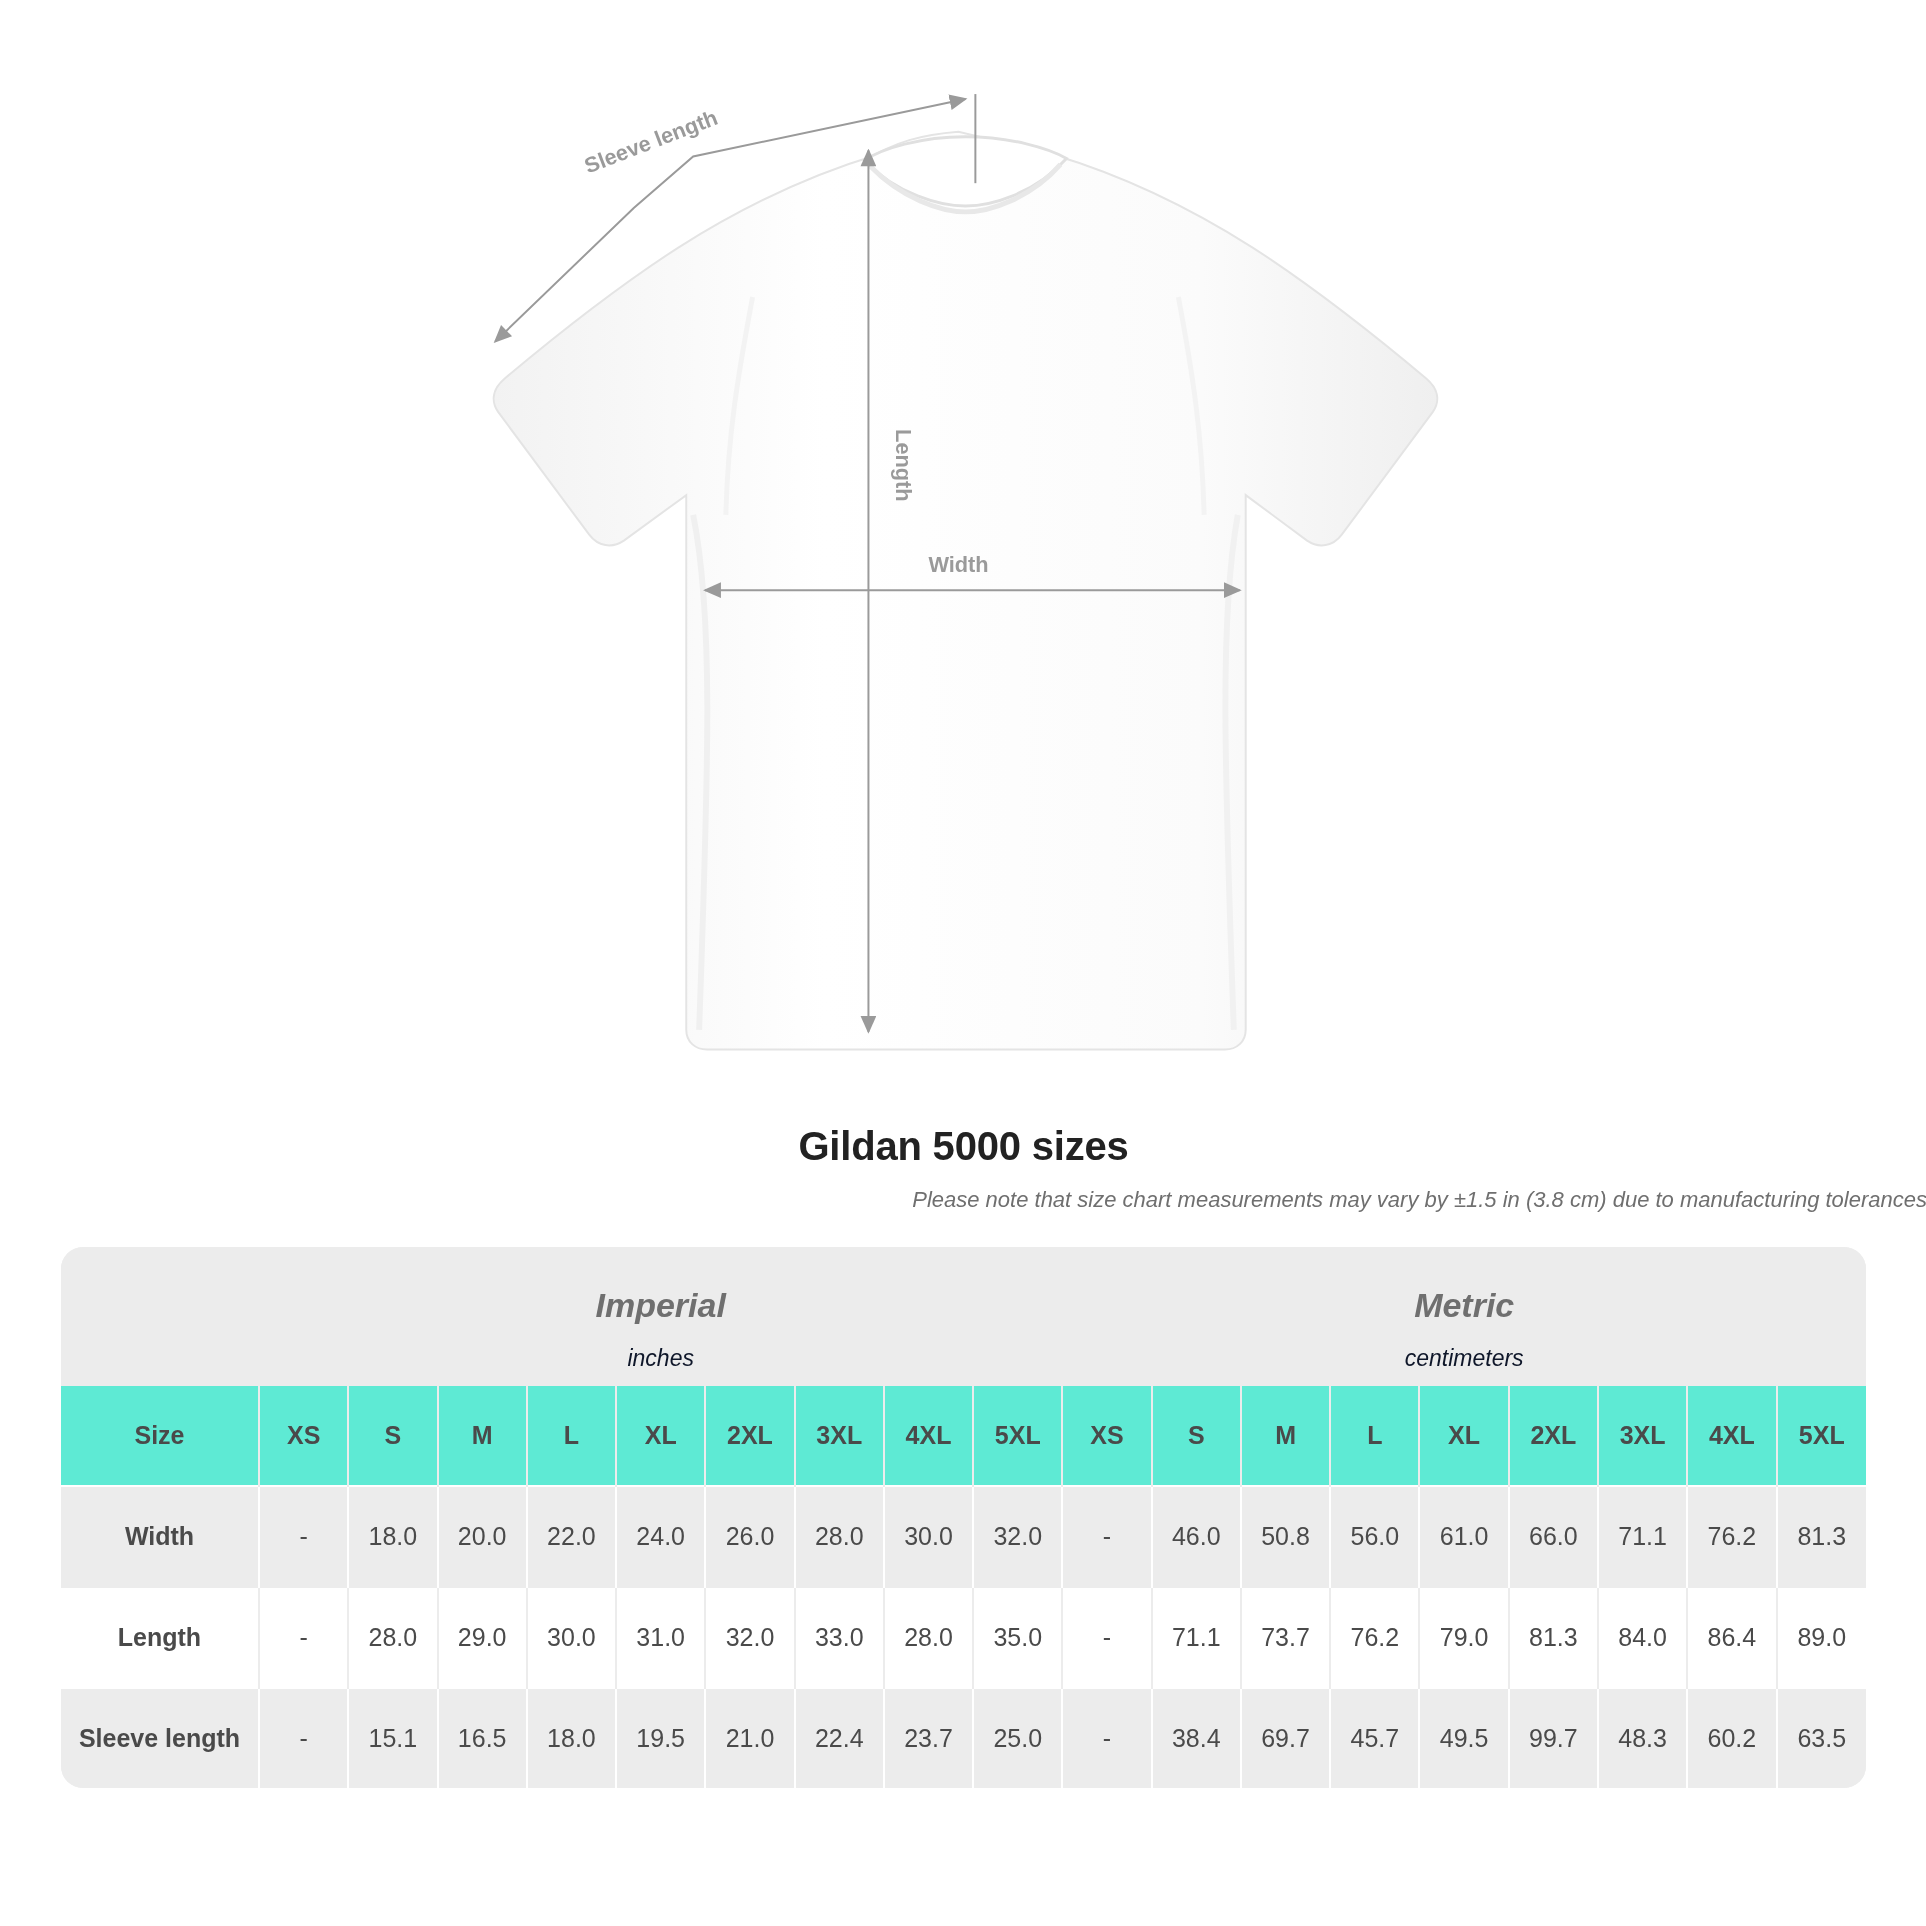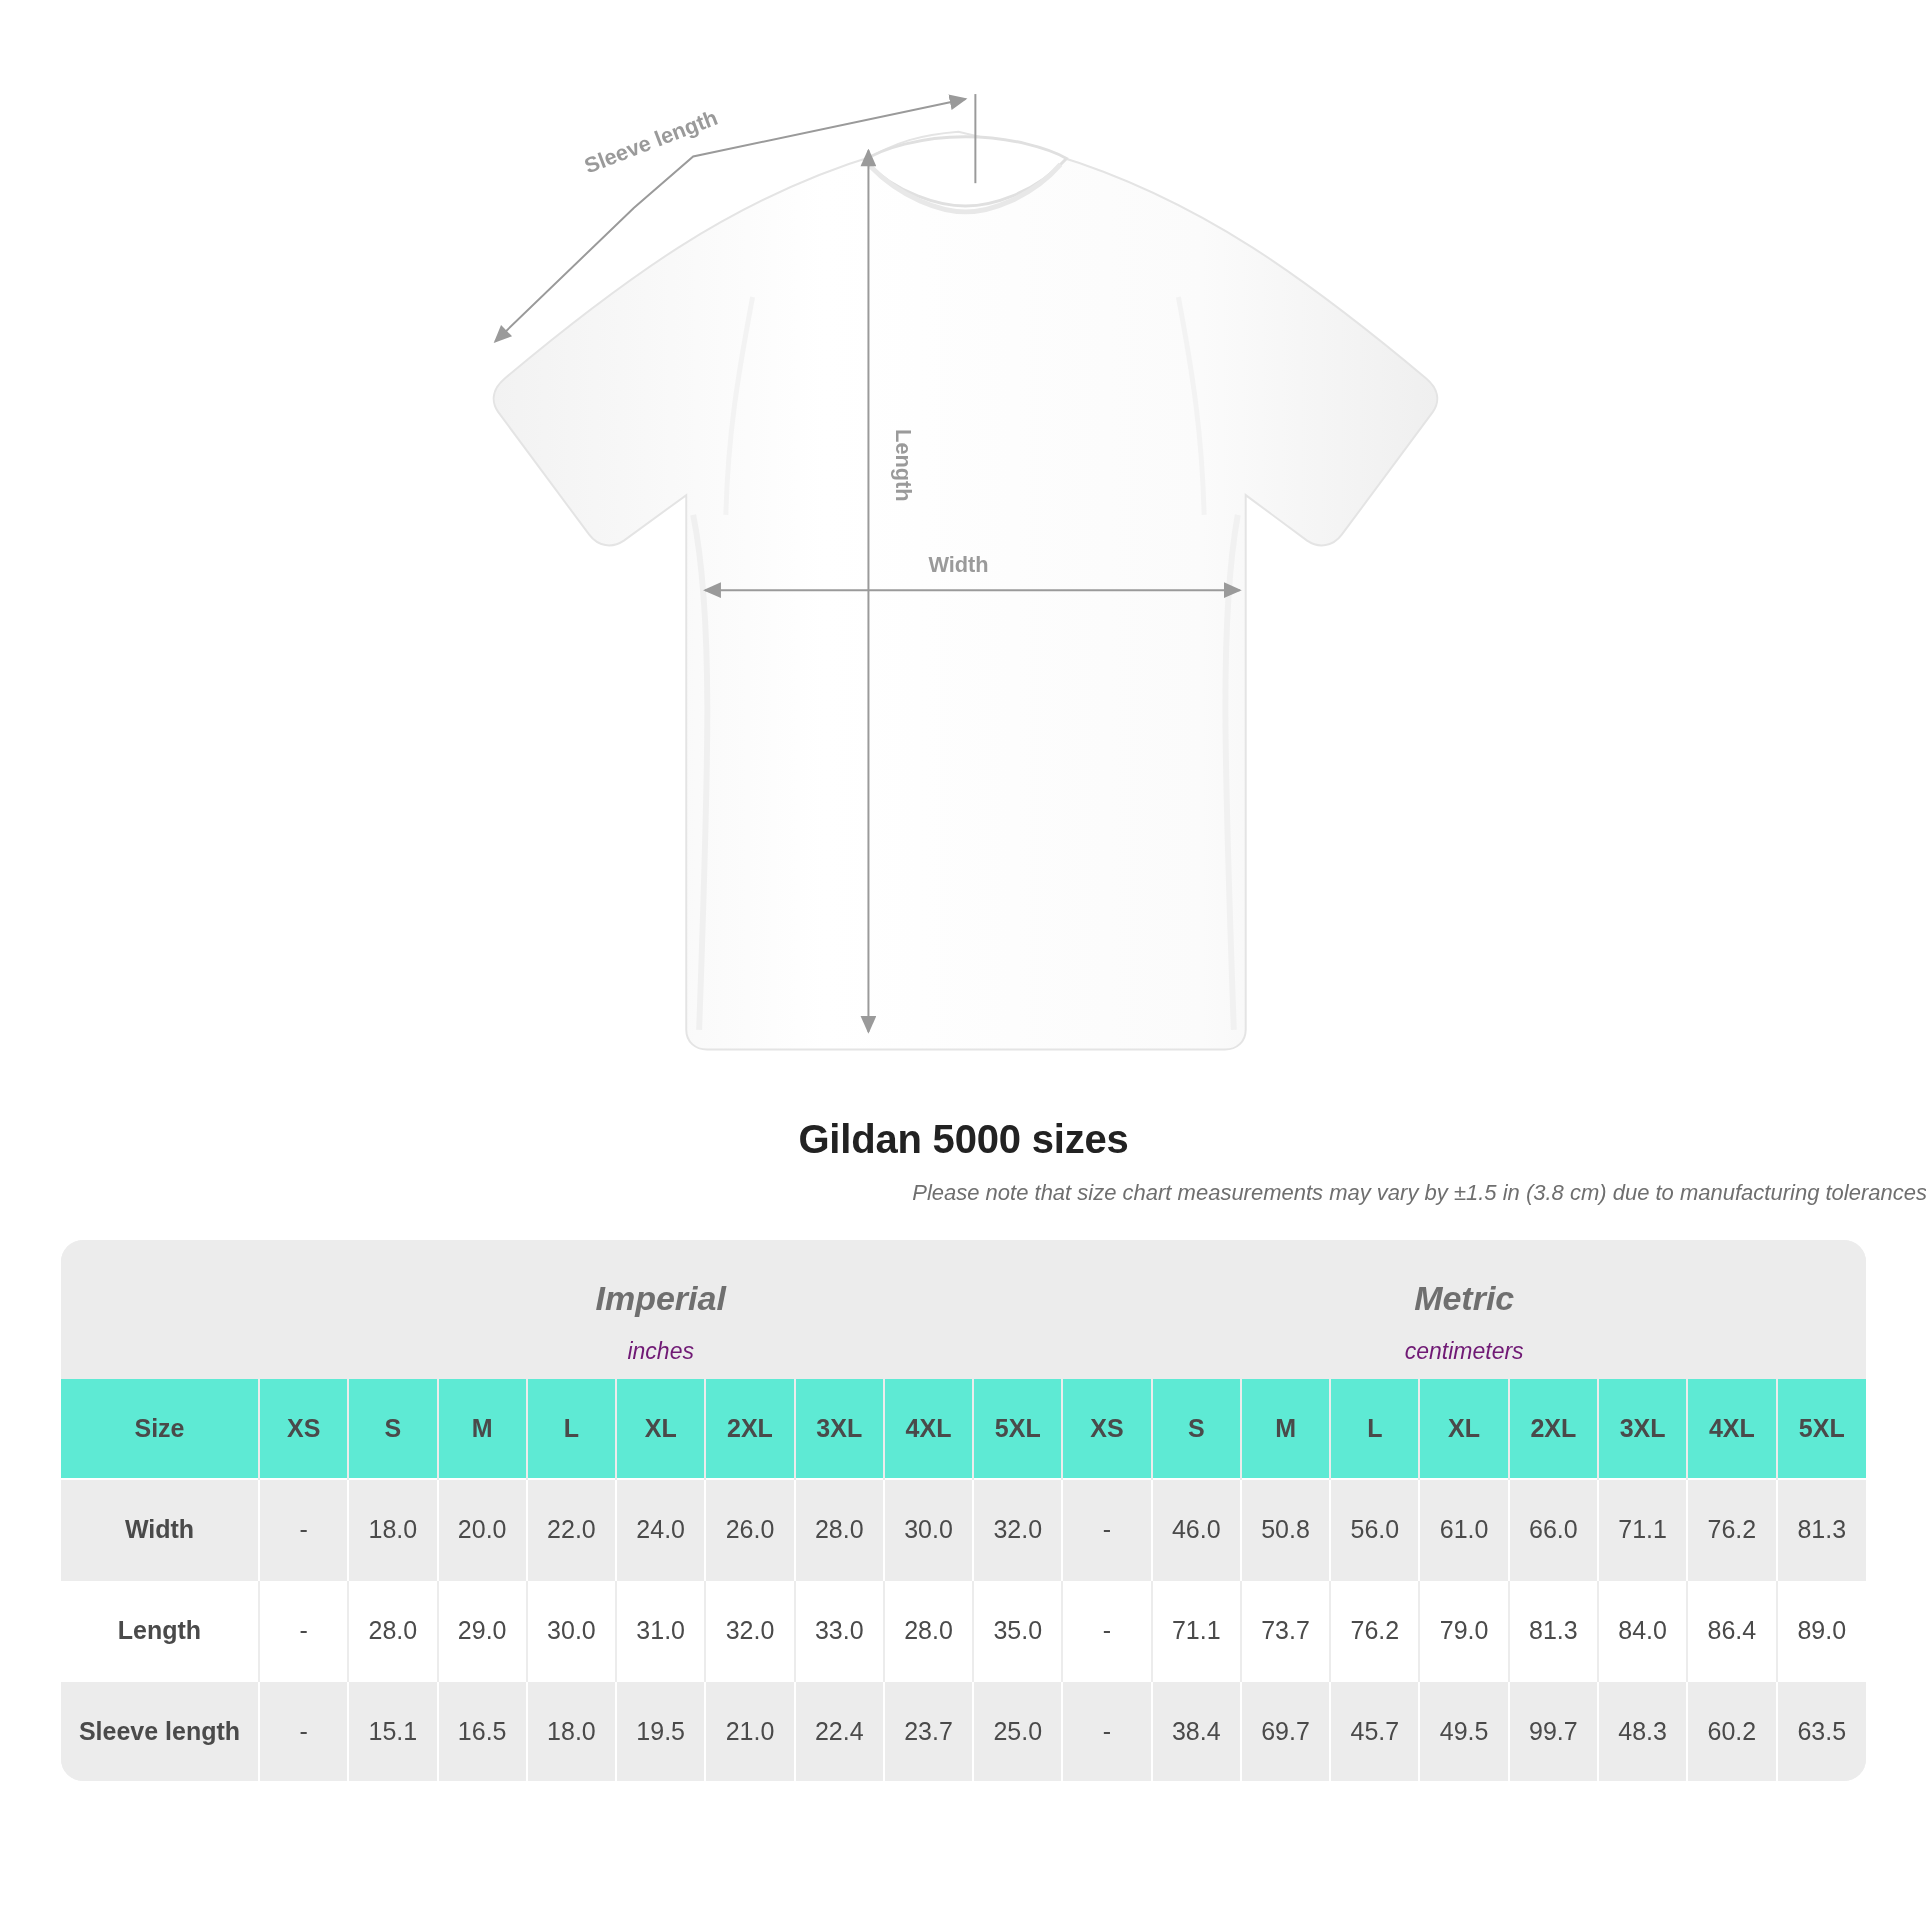--- a/index.html
+++ b/index.html
@@ -27,21 +27,21 @@
     width: 1927px;
     height: 1109px;
   }
   .illustration svg {
     display: block;
   }
 
   
   .title-block {
     text-align: center;
-    margin-top: 8px;
+    margin-top: 15px;
   }
   .chart-title {
     font-size: 40px;
     font-weight: bold;
     color: #222222;
     letter-spacing: -0.2px;
   }
   .chart-note {
     font-size: 22px;
     font-style: italic;
@@ -79,21 +79,21 @@
     font-size: 34px;
     font-style: italic;
     font-weight: bold;
     color: #6f6f6f;
     line-height: 1.1;
     margin-top: 26px;
   }
   .unit-sub {
     font-size: 23px;
     font-style: italic;
-    color: #701a75;
+    color: #0f172a;
     margin-top: 20px;
   }
 
   .head-row td {
     height: 99px;
     background: #5eead4;
     font-weight: bold;
     color: #4a4a4a;
     font-size: 27px;
     border-right: 2px solid #ececec;

